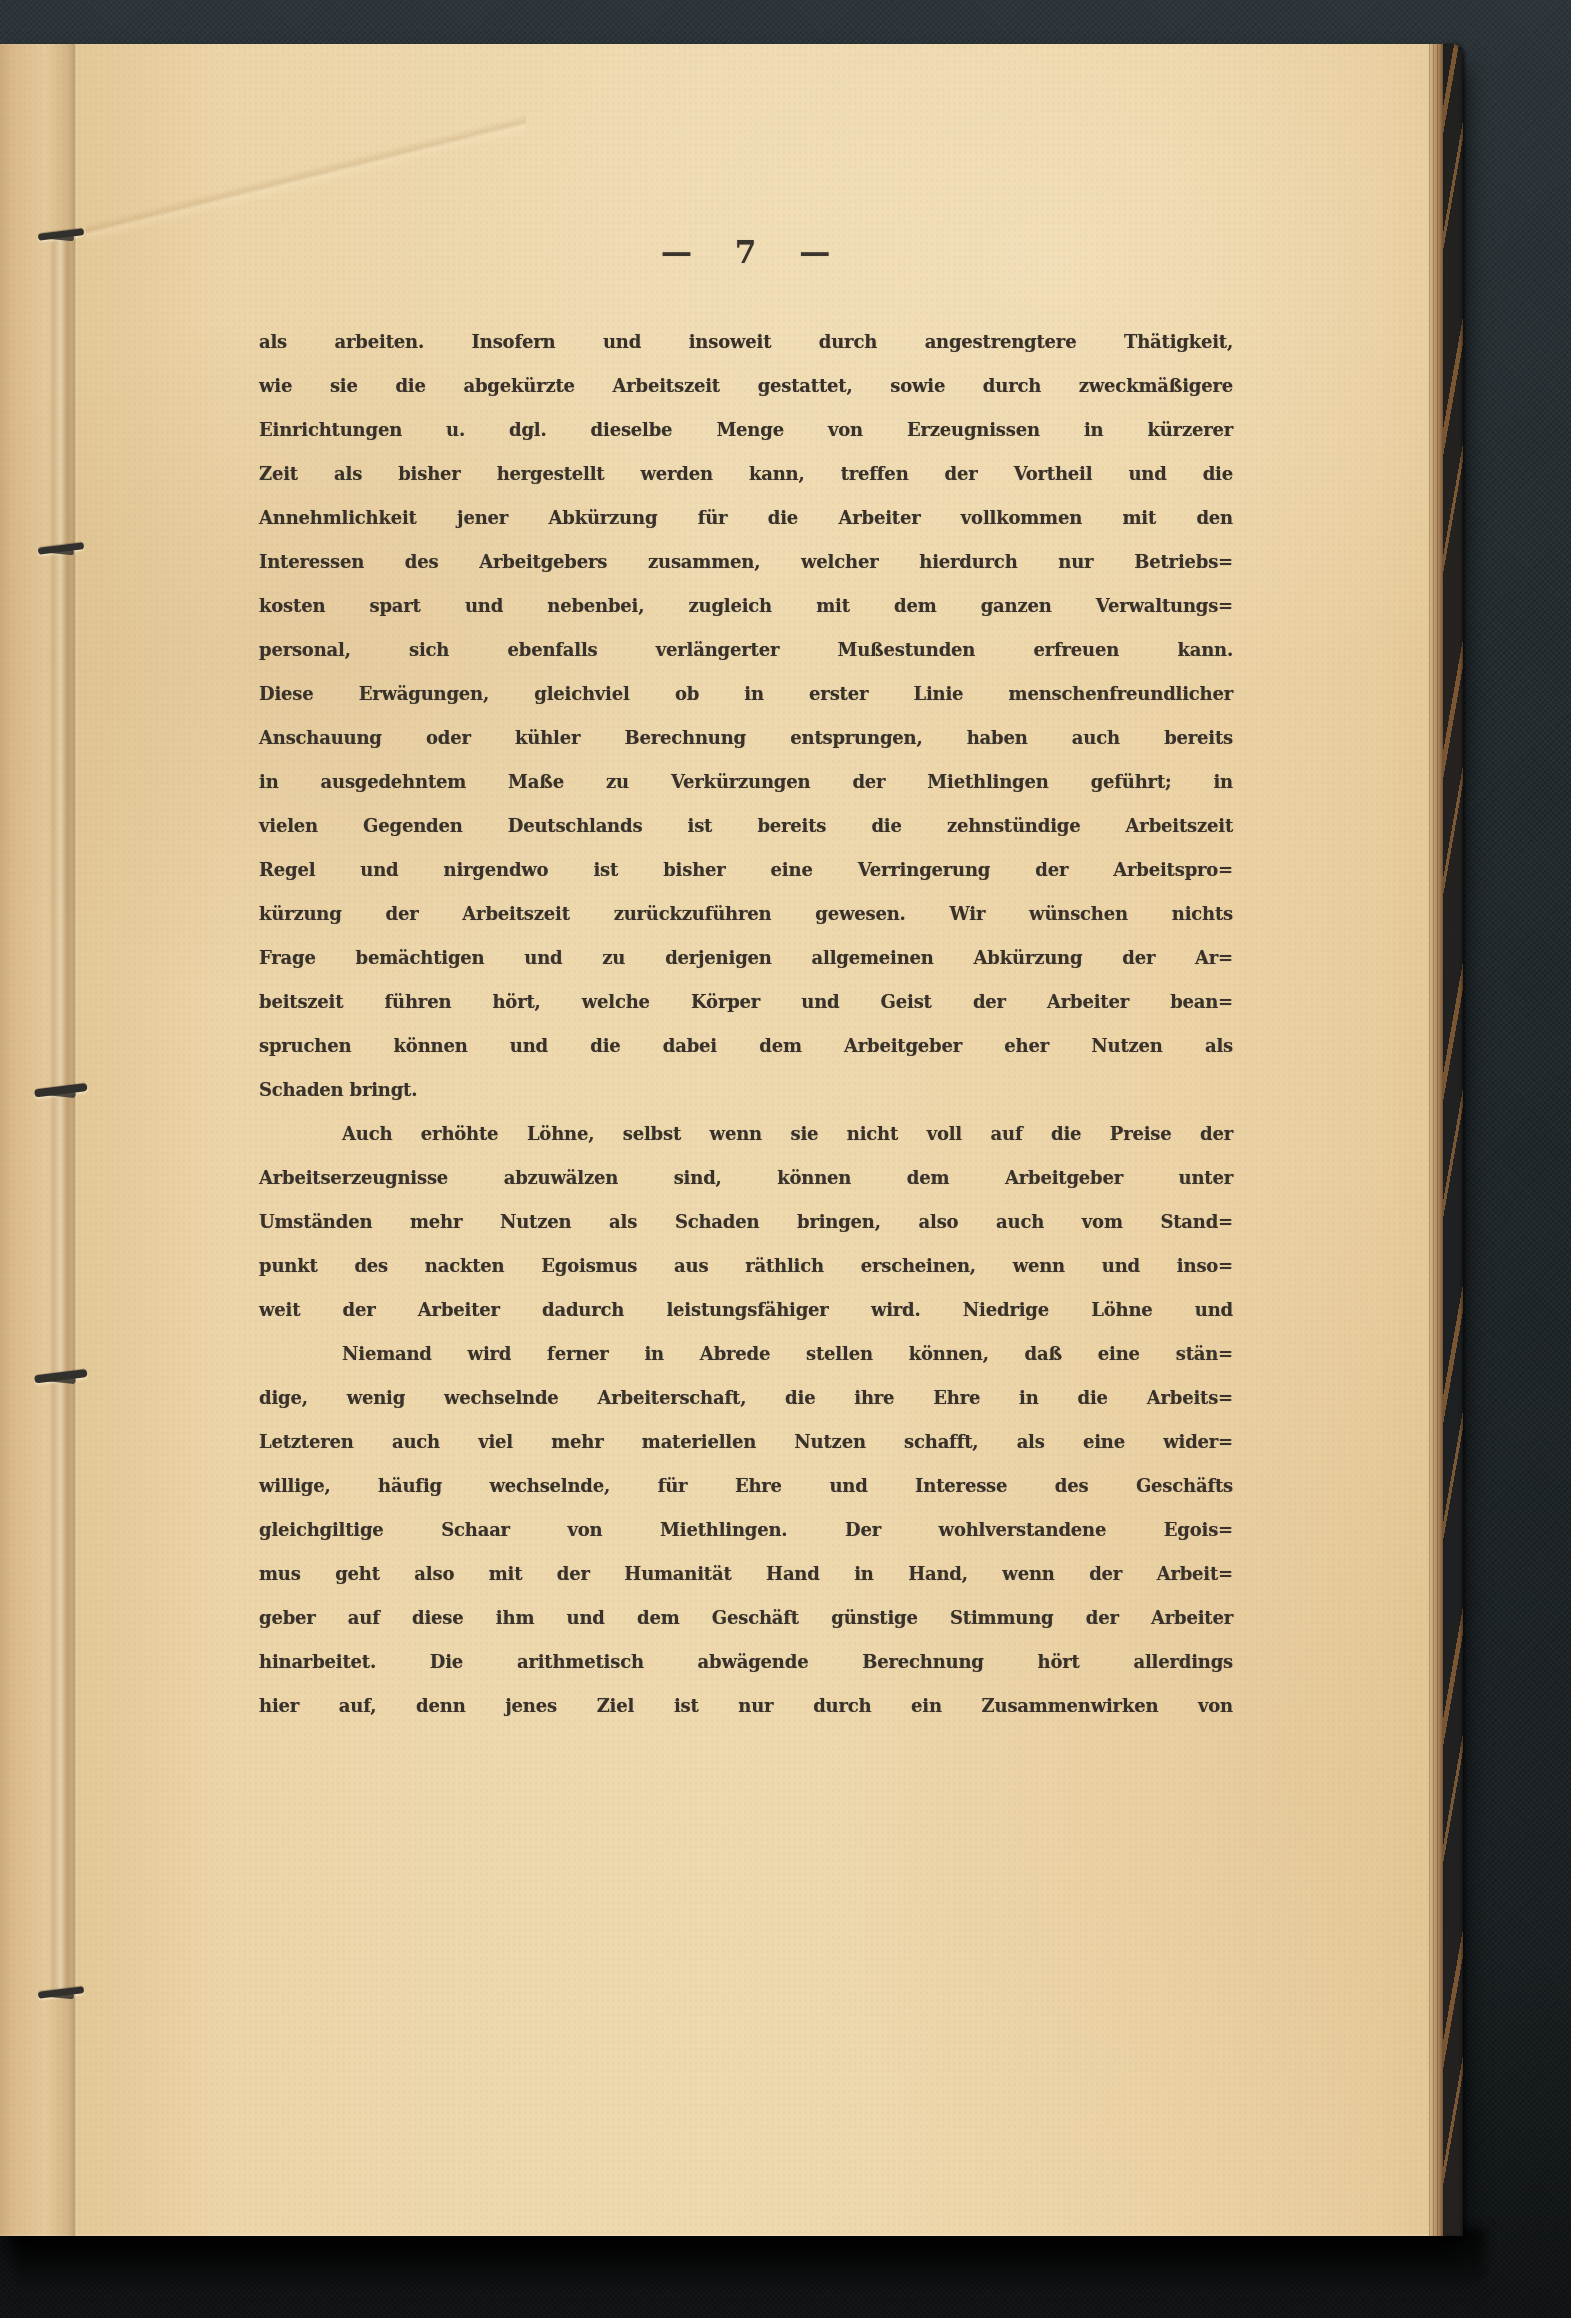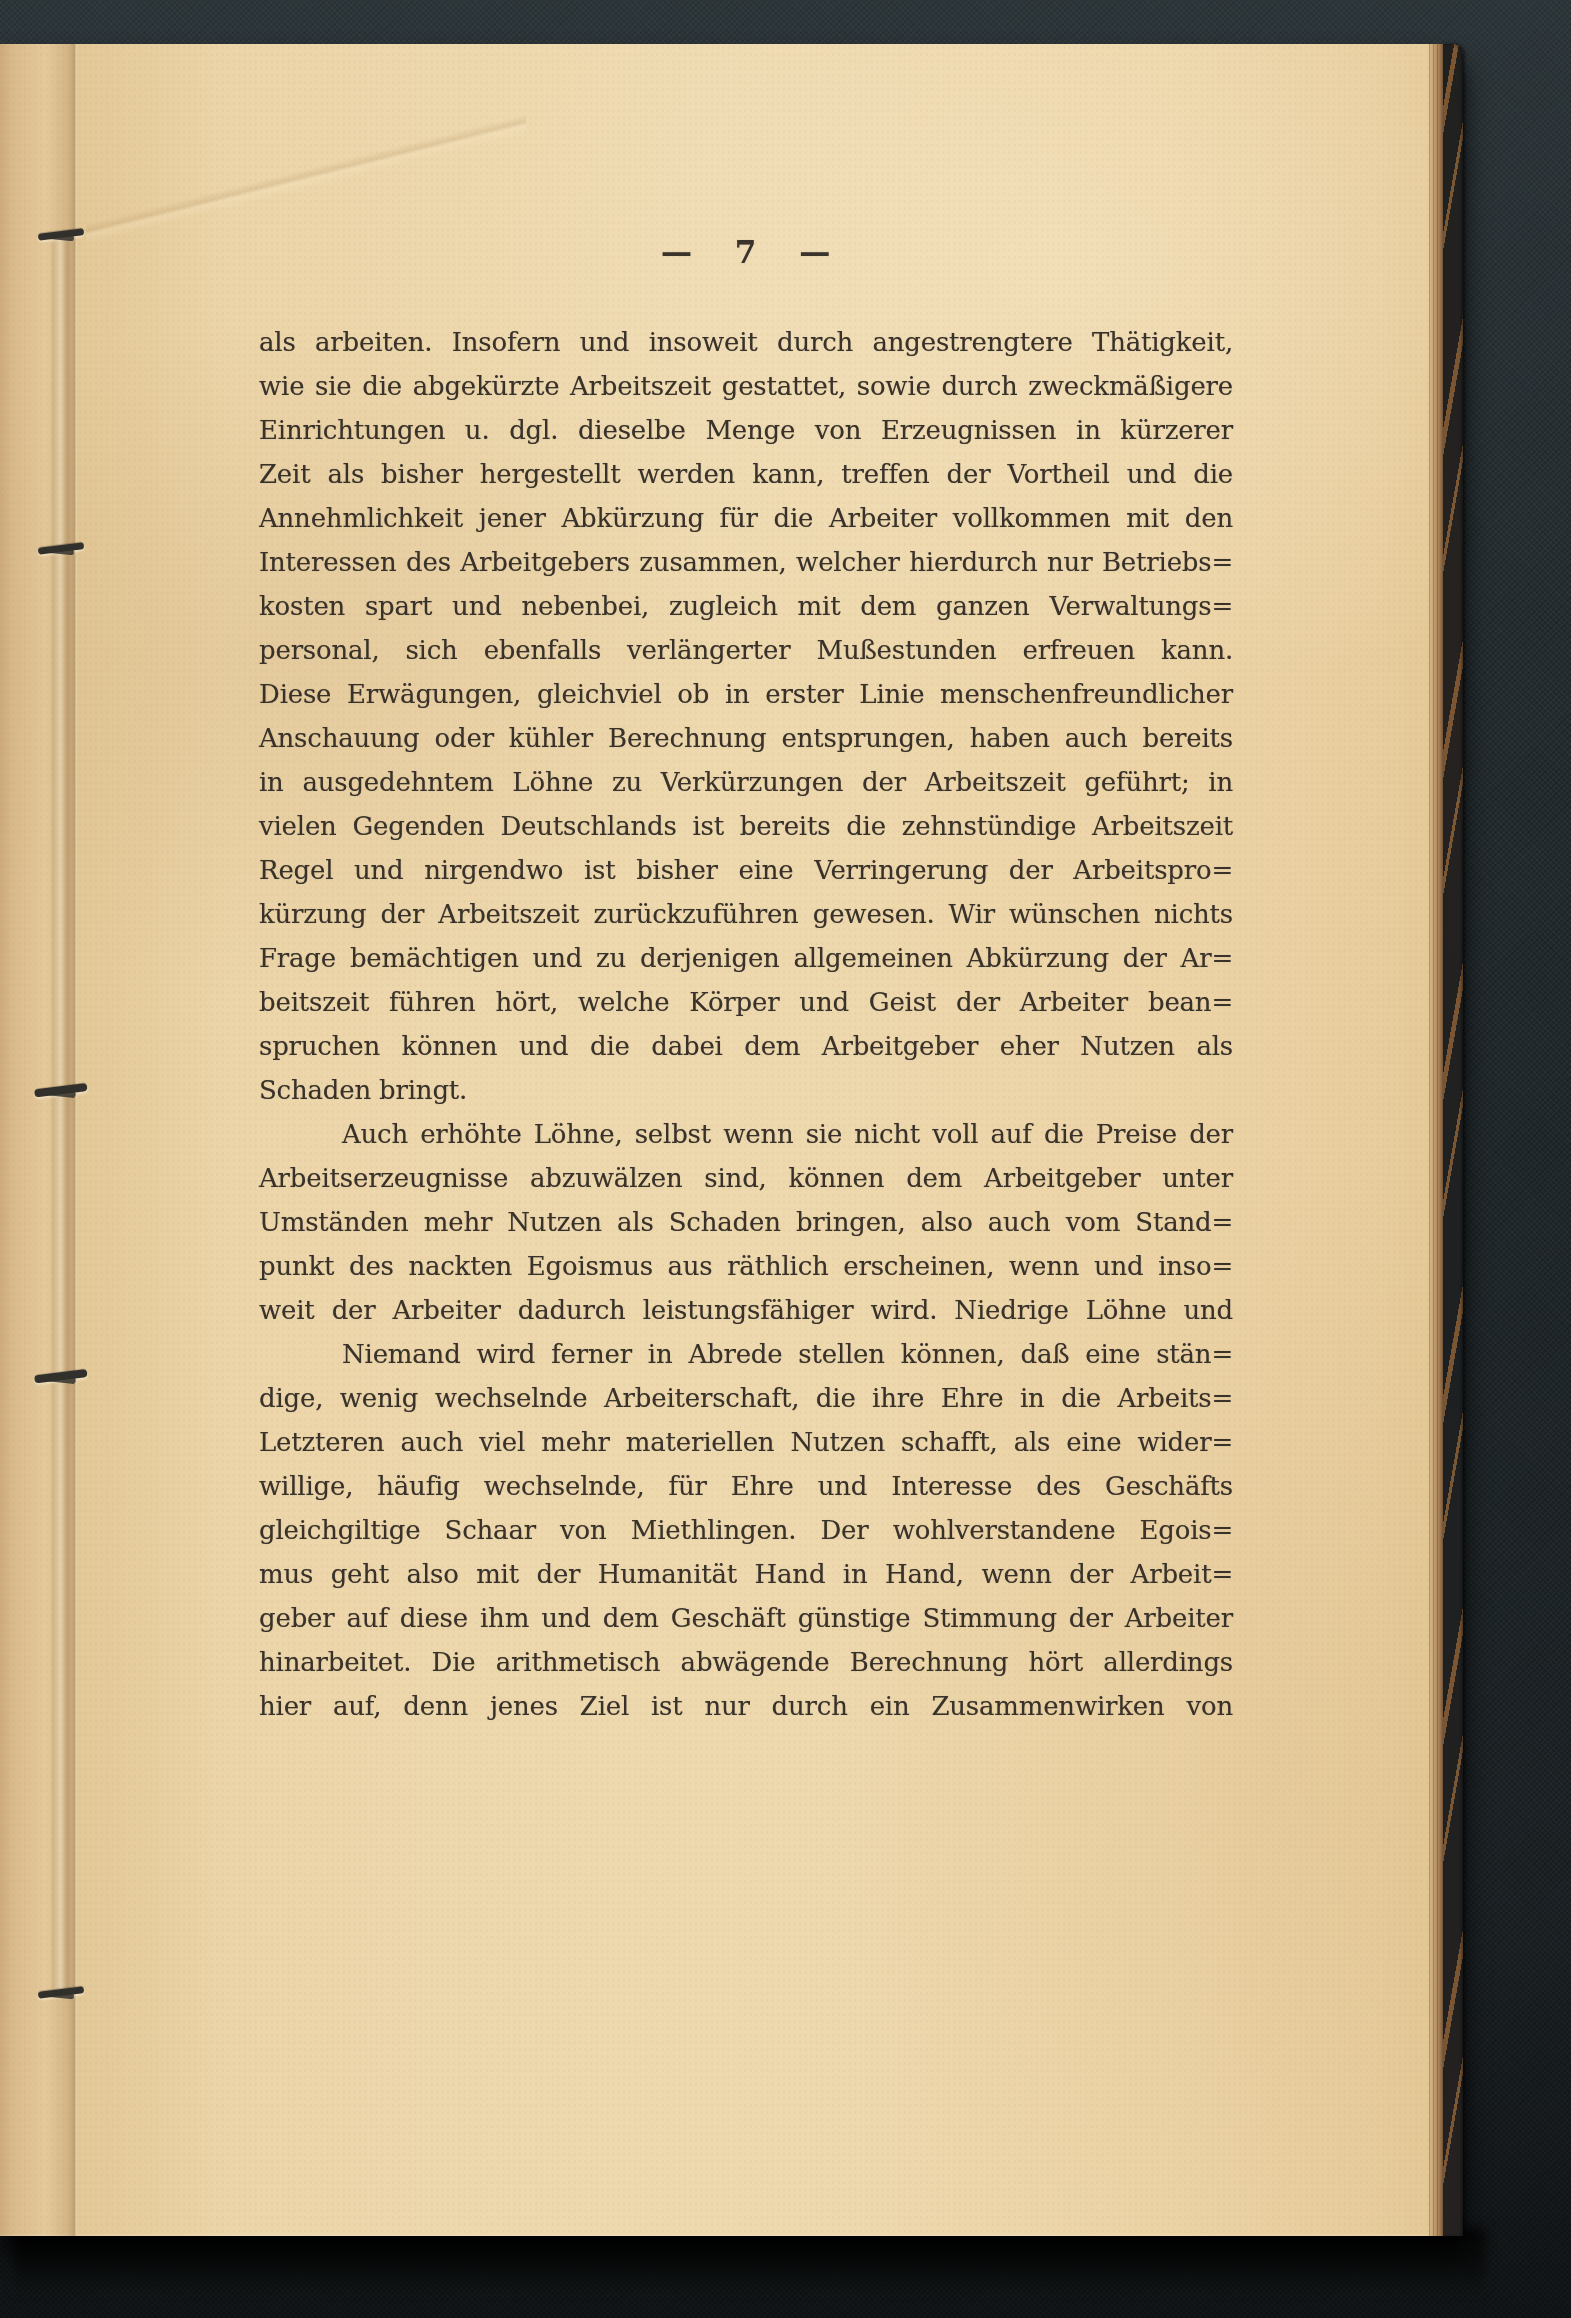--- a/index.html
+++ b/index.html
@@ -67,21 +67,21 @@
     box-shadow:-1.6px 0 2.4px rgba(0,0,0,0.4) inset, 1.6px 0 3.1px rgba(0,0,0,0.6);
   }
   .pagenum{
     position:absolute;left:259px;top:189px;width:974px;
     text-align:center;font-size:31px;line-height:38px;font-weight:bold;color:#3a342c;
     letter-spacing:0.8px;text-shadow:0 0 0.8px rgba(58,52,44,0.45);
   }
   .pagenum span{margin:0 21px;}
   .text{position:absolute;left:259px;top:276px;width:974px;}
   .ln{
-    height:44px;line-height:44px;font-size:26px;font-weight:normal;color:#39322a;
+    height:44px;line-height:44px;font-size:18px;font-weight:bold;color:#39322a;
     text-align:justify;text-align-last:justify;white-space:normal;
     text-shadow:0 0 0.8px rgba(57,50,42,0.4);letter-spacing:-0.2px;
   }
   .ln.end{text-align-last:left;}
   .ln.ind{padding-left:83px;}
 </style>
 </head>
 <body>
 
 <div class="under-shadow"></div>
@@ -125,21 +125,21 @@
     <div class="ln">als arbeiten. Insofern und insoweit durch angestrengtere Thätigkeit,</div>
     <div class="ln">wie sie die abgekürzte Arbeitszeit gestattet, sowie durch zweckmäßigere</div>
     <div class="ln">Einrichtungen u. dgl. dieselbe Menge von Erzeugnissen in kürzerer</div>
     <div class="ln">Zeit als bisher hergestellt werden kann, treffen der Vortheil und die</div>
     <div class="ln">Annehmlichkeit jener Abkürzung für die Arbeiter vollkommen mit den</div>
     <div class="ln">Interessen des Arbeitgebers zusammen, welcher hierdurch nur Betriebs=</div>
     <div class="ln">kosten spart und nebenbei, zugleich mit dem ganzen Verwaltungs=</div>
     <div class="ln">personal, sich ebenfalls verlängerter Mußestunden erfreuen kann.</div>
     <div class="ln">Diese Erwägungen, gleichviel ob in erster Linie menschenfreundlicher</div>
     <div class="ln">Anschauung oder kühler Berechnung entsprungen, haben auch bereits</div>
-    <div class="ln">in ausgedehntem Löhne zu Verkürzungen der Arbeitszeit geführt; in</div>
+    <div class="ln">in ausgedehntem Maße zu Verkürzungen der Miethlingen geführt; in</div>
     <div class="ln">vielen Gegenden Deutschlands ist bereits die zehnstündige Arbeitszeit</div>
     <div class="ln">Regel und nirgendwo ist bisher eine Verringerung der Arbeitspro=</div>
     <div class="ln">kürzung der Arbeitszeit zurückzuführen gewesen. Wir wünschen nichts</div>
     <div class="ln">Frage bemächtigen und zu derjenigen allgemeinen Abkürzung der Ar=</div>
     <div class="ln">beitszeit führen hört, welche Körper und Geist der Arbeiter bean=</div>
     <div class="ln">spruchen können und die dabei dem Arbeitgeber eher Nutzen als</div>
     <div class="ln end">Schaden bringt.</div>
     <div class="ln ind">Auch erhöhte Löhne, selbst wenn sie nicht voll auf die Preise der</div>
     <div class="ln">Arbeitserzeugnisse abzuwälzen sind, können dem Arbeitgeber unter</div>
     <div class="ln">Umständen mehr Nutzen als Schaden bringen, also auch vom Stand=</div>

